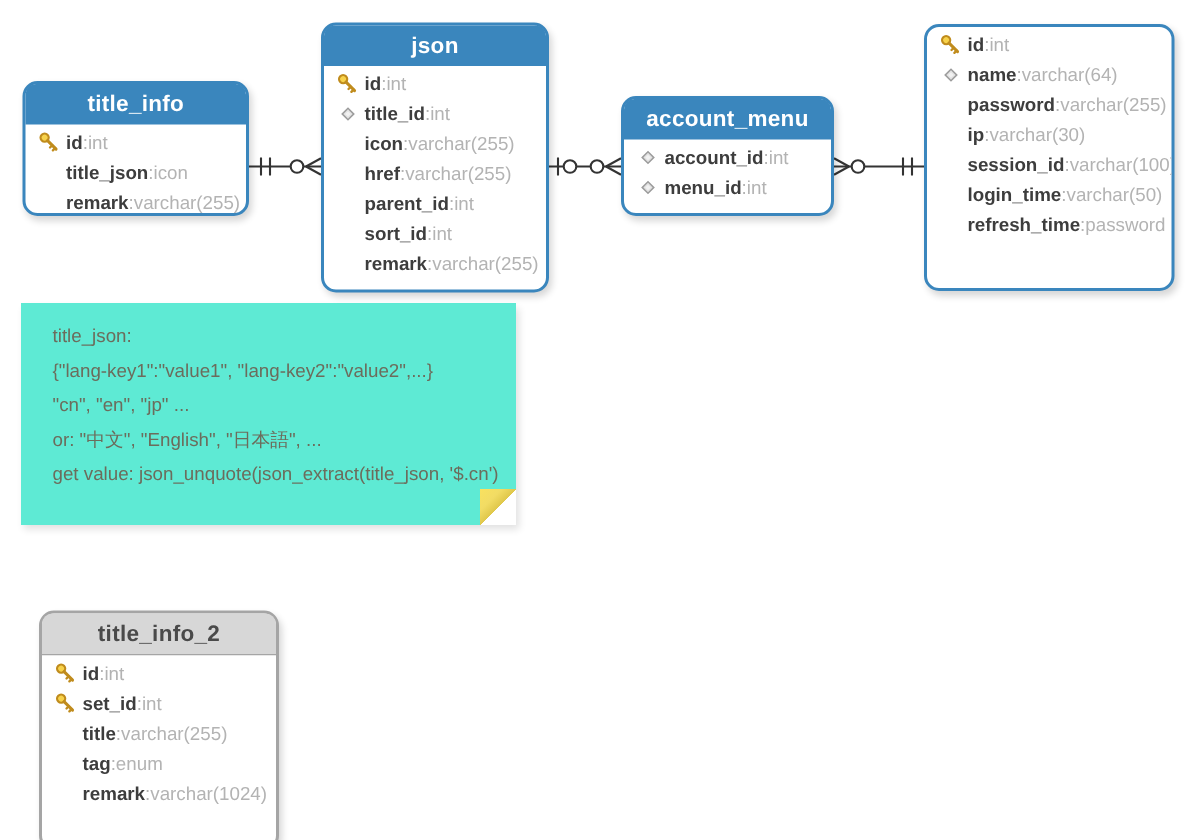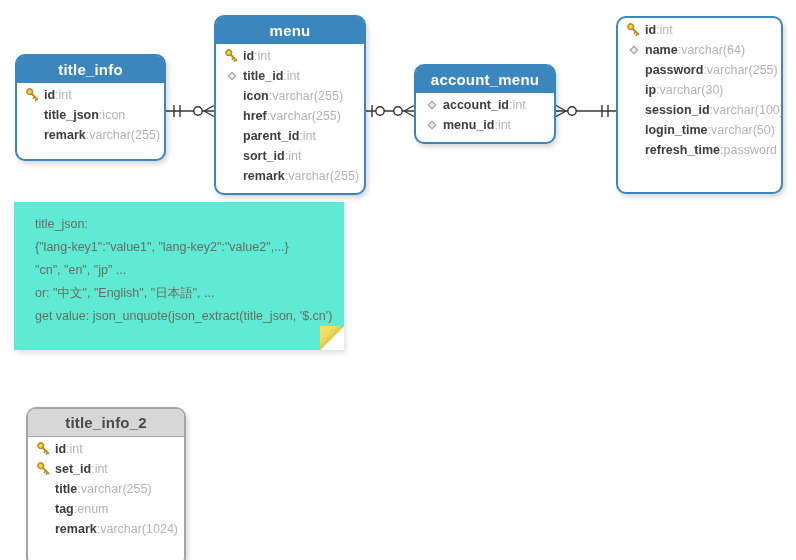--- a/index.html
+++ b/index.html
@@ -81,21 +81,21 @@
   <div class="note" id="note" style="left: 14px; top: 202px; width: 330px; height: 148px;">
     <div class="note-lines" id="note-lines">
         <div class="note-line">title_json:</div>
         <div class="note-line">{"lang-key1":"value1", "lang-key2":"value2",...}</div>
         <div class="note-line">"cn", "en", "jp" ...</div>
         <div class="note-line">or: "中文", "English", "日本語", ...</div>
         <div class="note-line">get value: json_unquote(json_extract(title_json, '$.cn')</div>
       </div>
     <div class="note-fold"></div>
   </div>
-<div class="table blue" style="left: 15px; top: 54px; width: 151px; height: 107px; text-align: right;">
+<div class="table blue" style="left: 15px; top: 54px; width: 151px; height: 90px; text-align: right;">
     <div class="table-header">
       <span class="table-title">title_info</span>
     </div>
     <div class="table-body">
         <div class="field-row">
     <span class="field-icon">
             <svg width="16" height="16" viewBox="0 0 16 16">
               <g transform="rotate(-45 8 8)" stroke="#c08c1d" fill="none" stroke-linecap="round">
                 <circle cx="8" cy="3.4" r="2.7" fill="#f7d24b" stroke-width="1.5"></circle>
                 <path d="M8 6.2 L8 14.2" stroke-width="2"></path>
@@ -116,21 +116,21 @@
         <div class="field-row">
     <span class="field-icon"></span>
           <span class="field-name">remark</span>
           <span class="field-sep">: </span>
           <span class="field-type">varchar(255)</span>
   </div>
       </div>
   </div>
     <div class="table blue" style="left: 214px; top: 15px; width: 152px; height: 180px;">
     <div class="table-header">
-      <span class="table-title">menu</span>
+      <span class="table-title">json</span>
     </div>
     <div class="table-body">
         <div class="field-row">
     <span class="field-icon">
             <svg width="16" height="16" viewBox="0 0 16 16">
               <g transform="rotate(-45 8 8)" stroke="#c08c1d" fill="none" stroke-linecap="round">
                 <circle cx="8" cy="3.4" r="2.7" fill="#f7d24b" stroke-width="1.5"></circle>
                 <path d="M8 6.2 L8 14.2" stroke-width="2"></path>
                 <path d="M8 10.6 L5.9 10.6 M8 13.3 L5.9 13.3" stroke-width="1.6"></path>
               </g>

